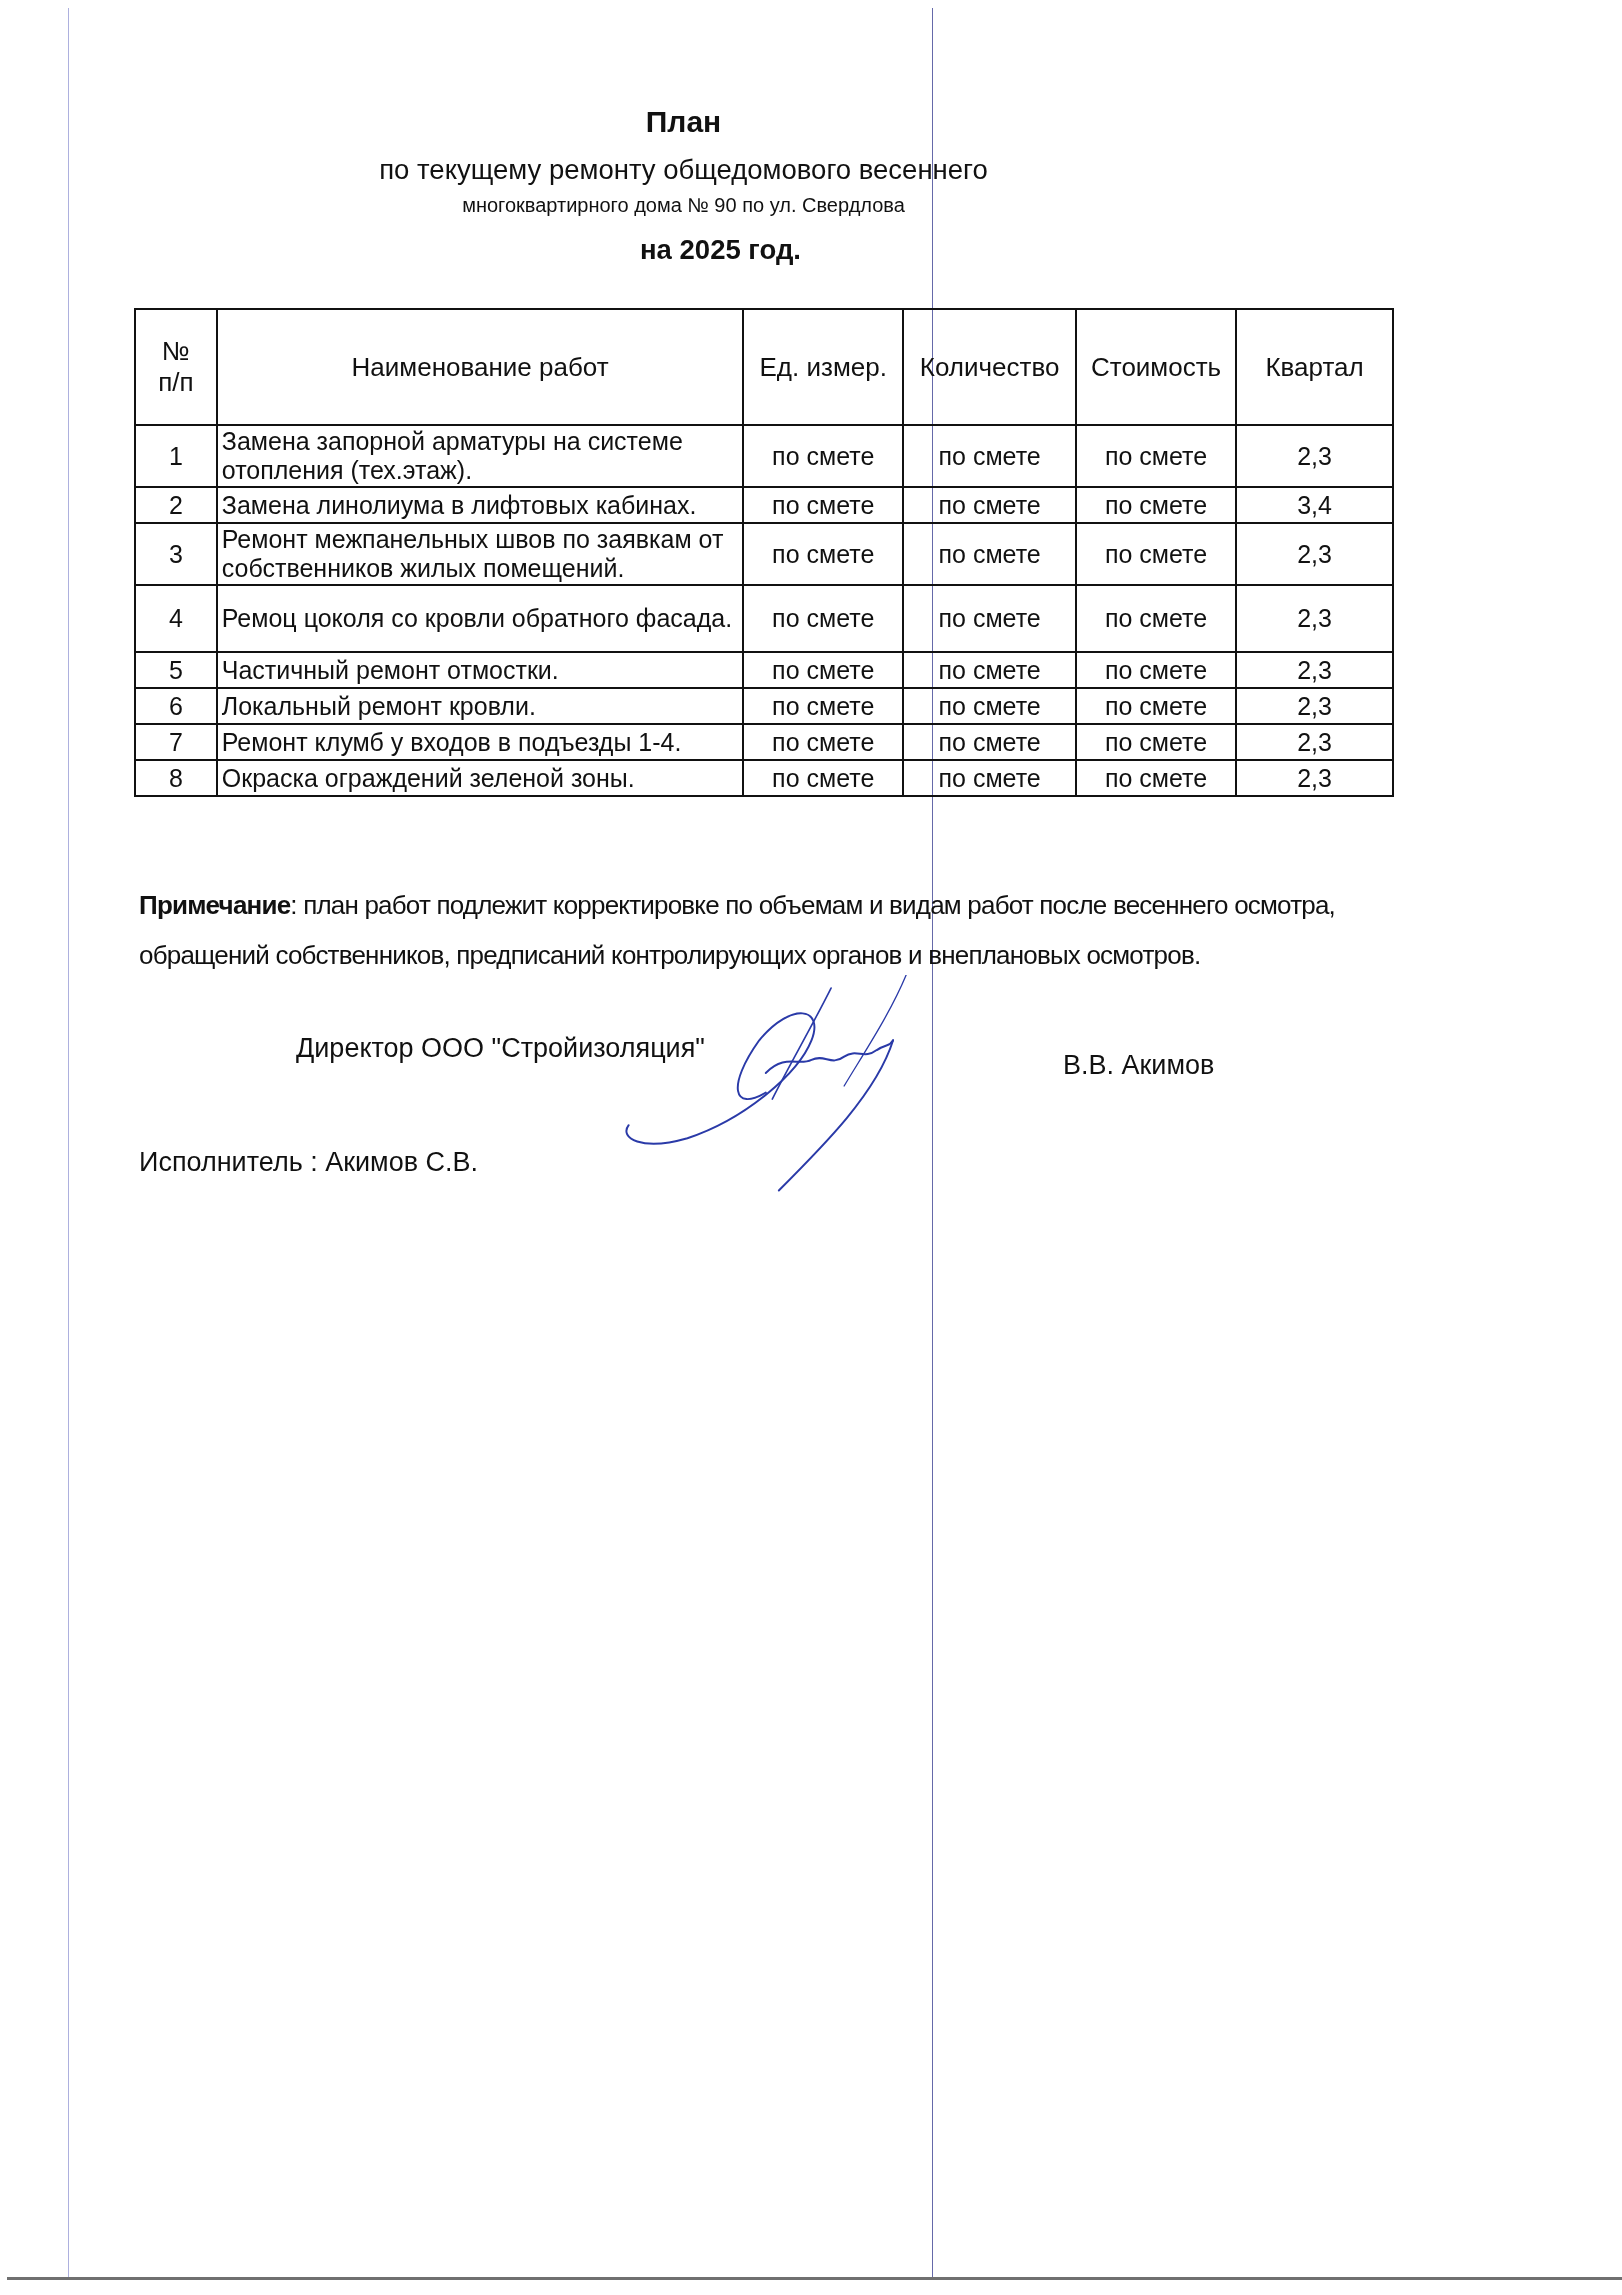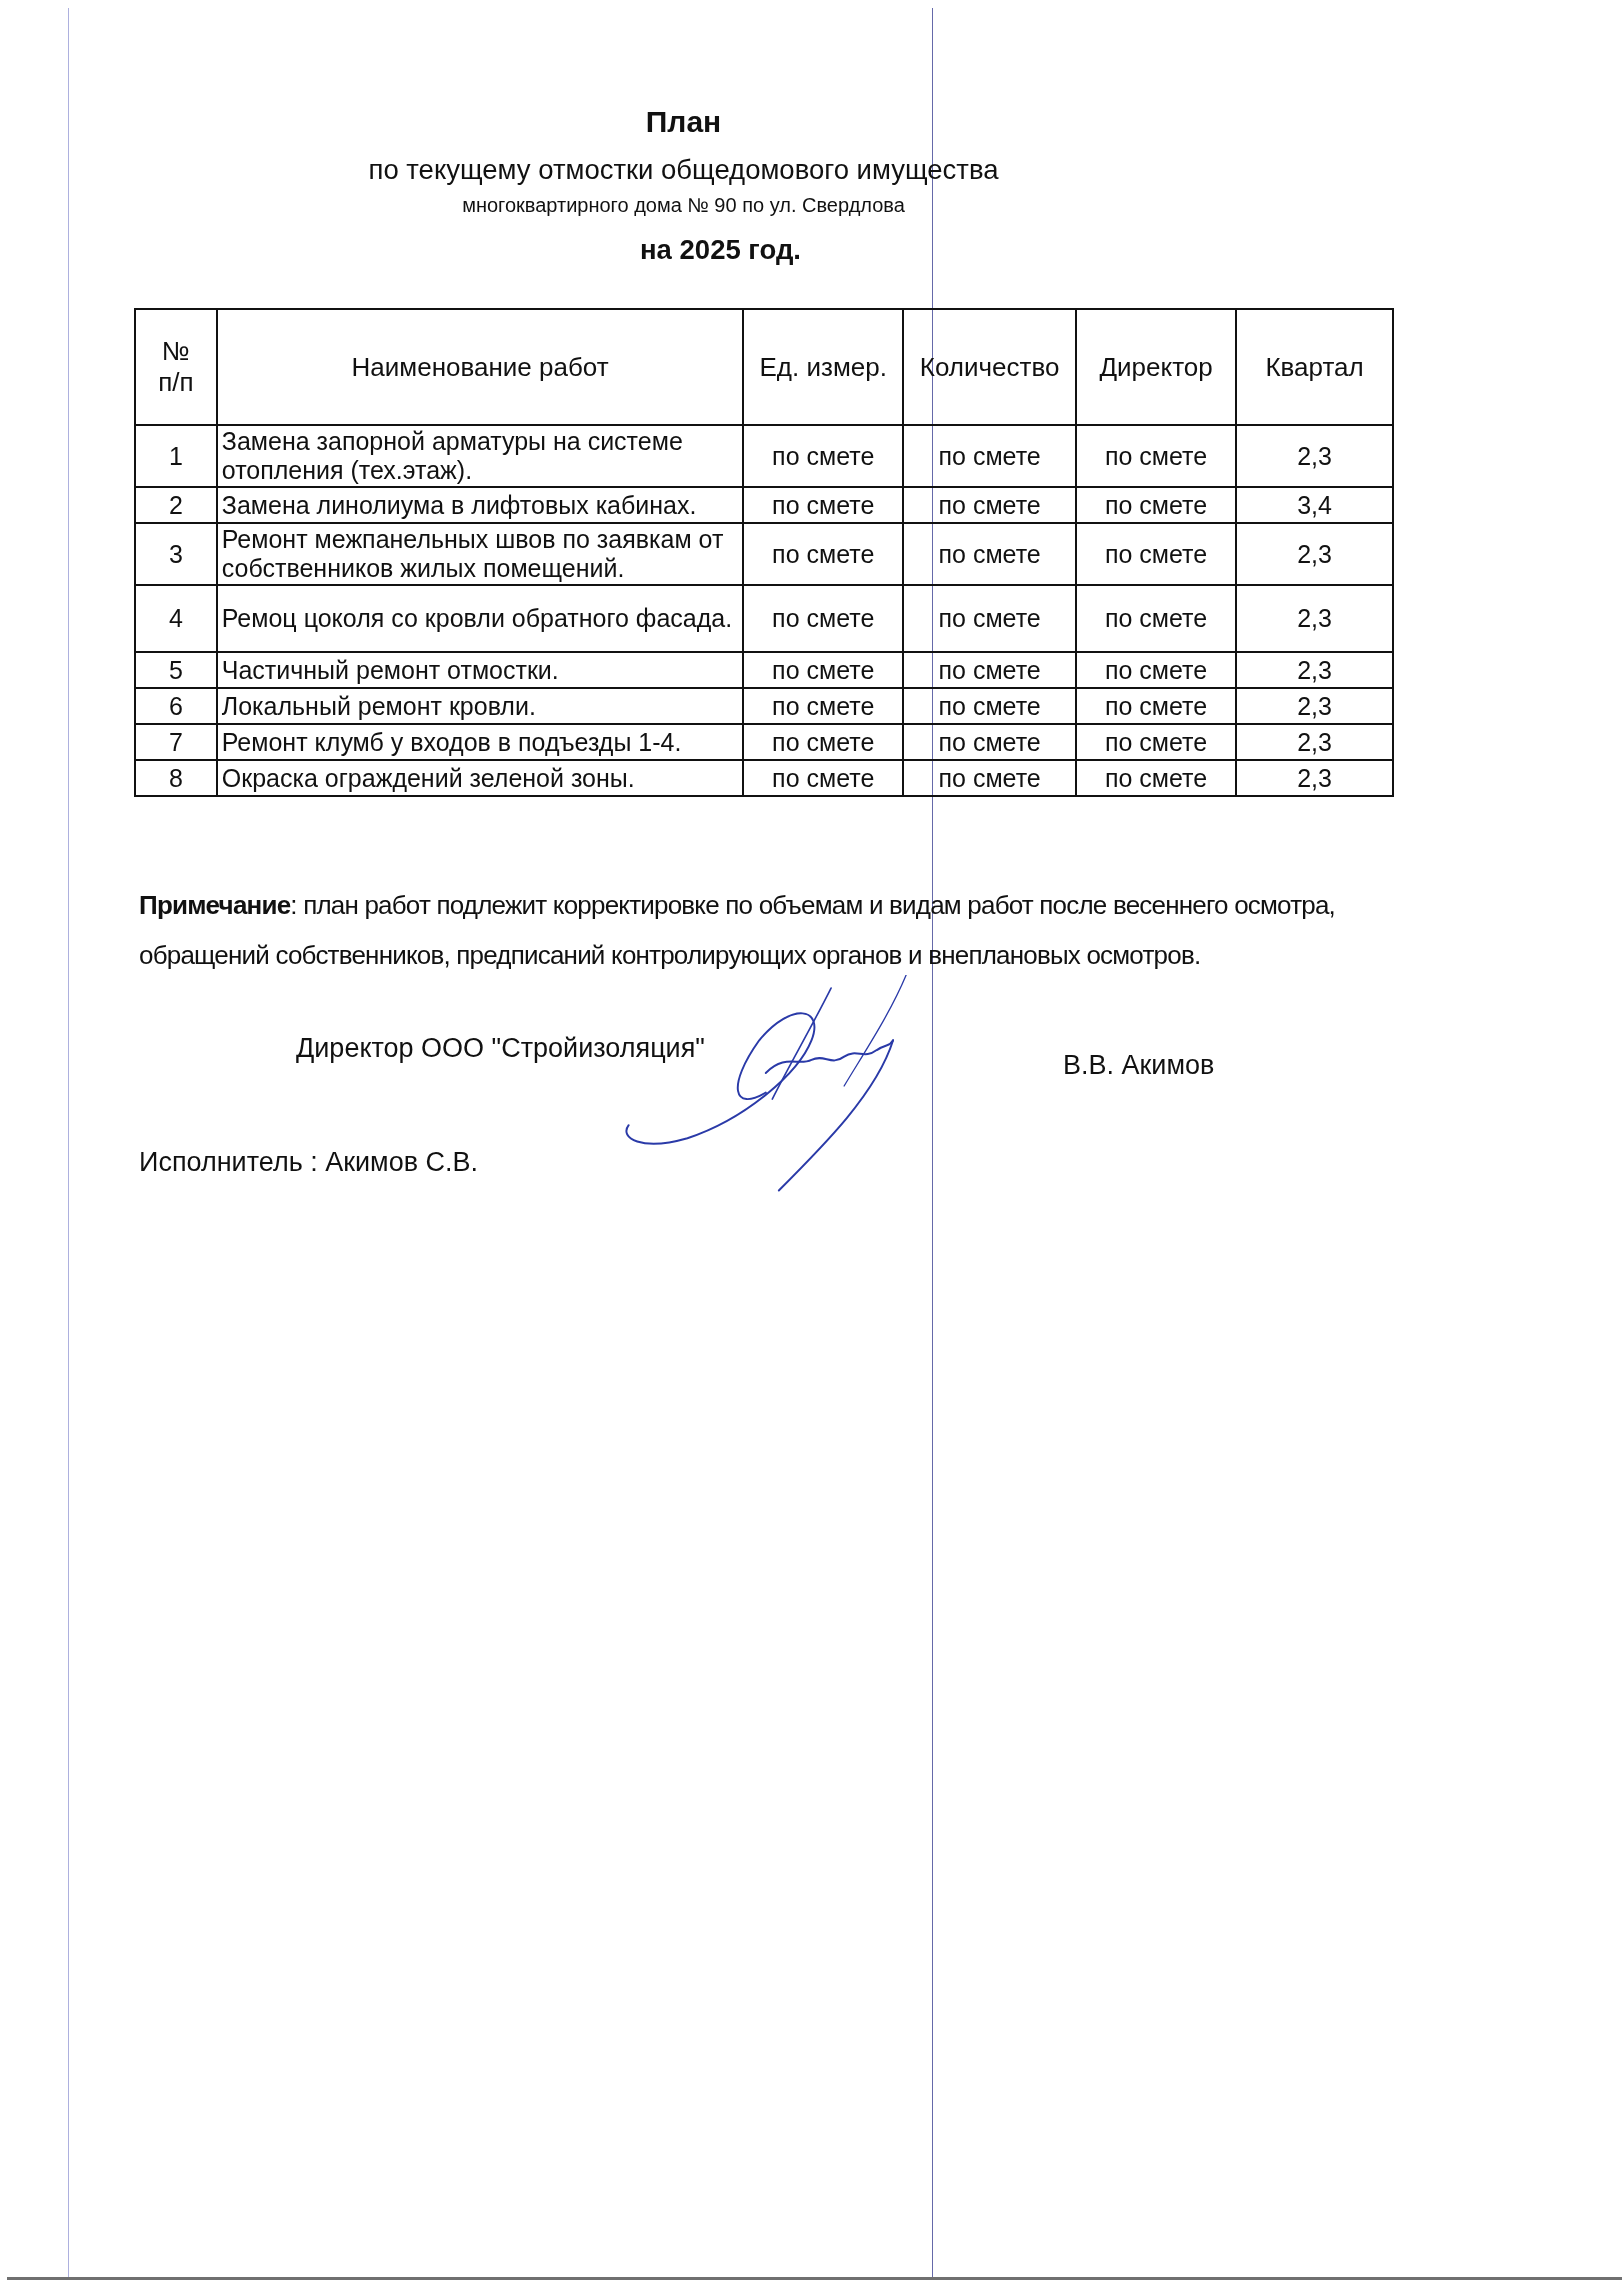--- a/index.html
+++ b/index.html
@@ -39,40 +39,40 @@
   .signature { position: absolute; left: 615px; top: 975px; width: 406px; height: 222px; }
 </style>
 </head>
 <body>
 
 <div class="scan-line-left"></div>
 <div class="scan-line-mid"></div>
 <div class="scan-bottom"></div>
 
 <div class="header title">План</div>
-<div class="header sub1">по текущему отмостки  общедомового имущества</div>
+<div class="header sub1">по текущему ремонту  общедомового весеннего</div>
 <div class="header sub2">многоквартирного дома  №  90 по ул. Свердлова</div>
 <div class="header sub3">на 2025 год.</div>
 
 <table class="plan">
   <colgroup>
       <col class="c1">
       <col class="c2">
       <col class="c3">
       <col class="c4">
       <col class="c5">
       <col class="c6">
     </colgroup>
   <thead>
     <tr>
       <th>№<br>п/п</th>
       <th>Наименование  работ</th>
       <th>Ед. измер.</th>
       <th>Количество</th>
-      <th>Директор</th>
+      <th>Стоимость</th>
       <th>Квартал</th>
     </tr>
   </thead>
   <tbody>
     <tr class="tall">
       <td>1</td>
       <td class="name">Замена запорной арматуры на системе отопления (тех.этаж).</td>
       <td>по смете</td>
       <td>по смете</td>
       <td>по смете</td>

